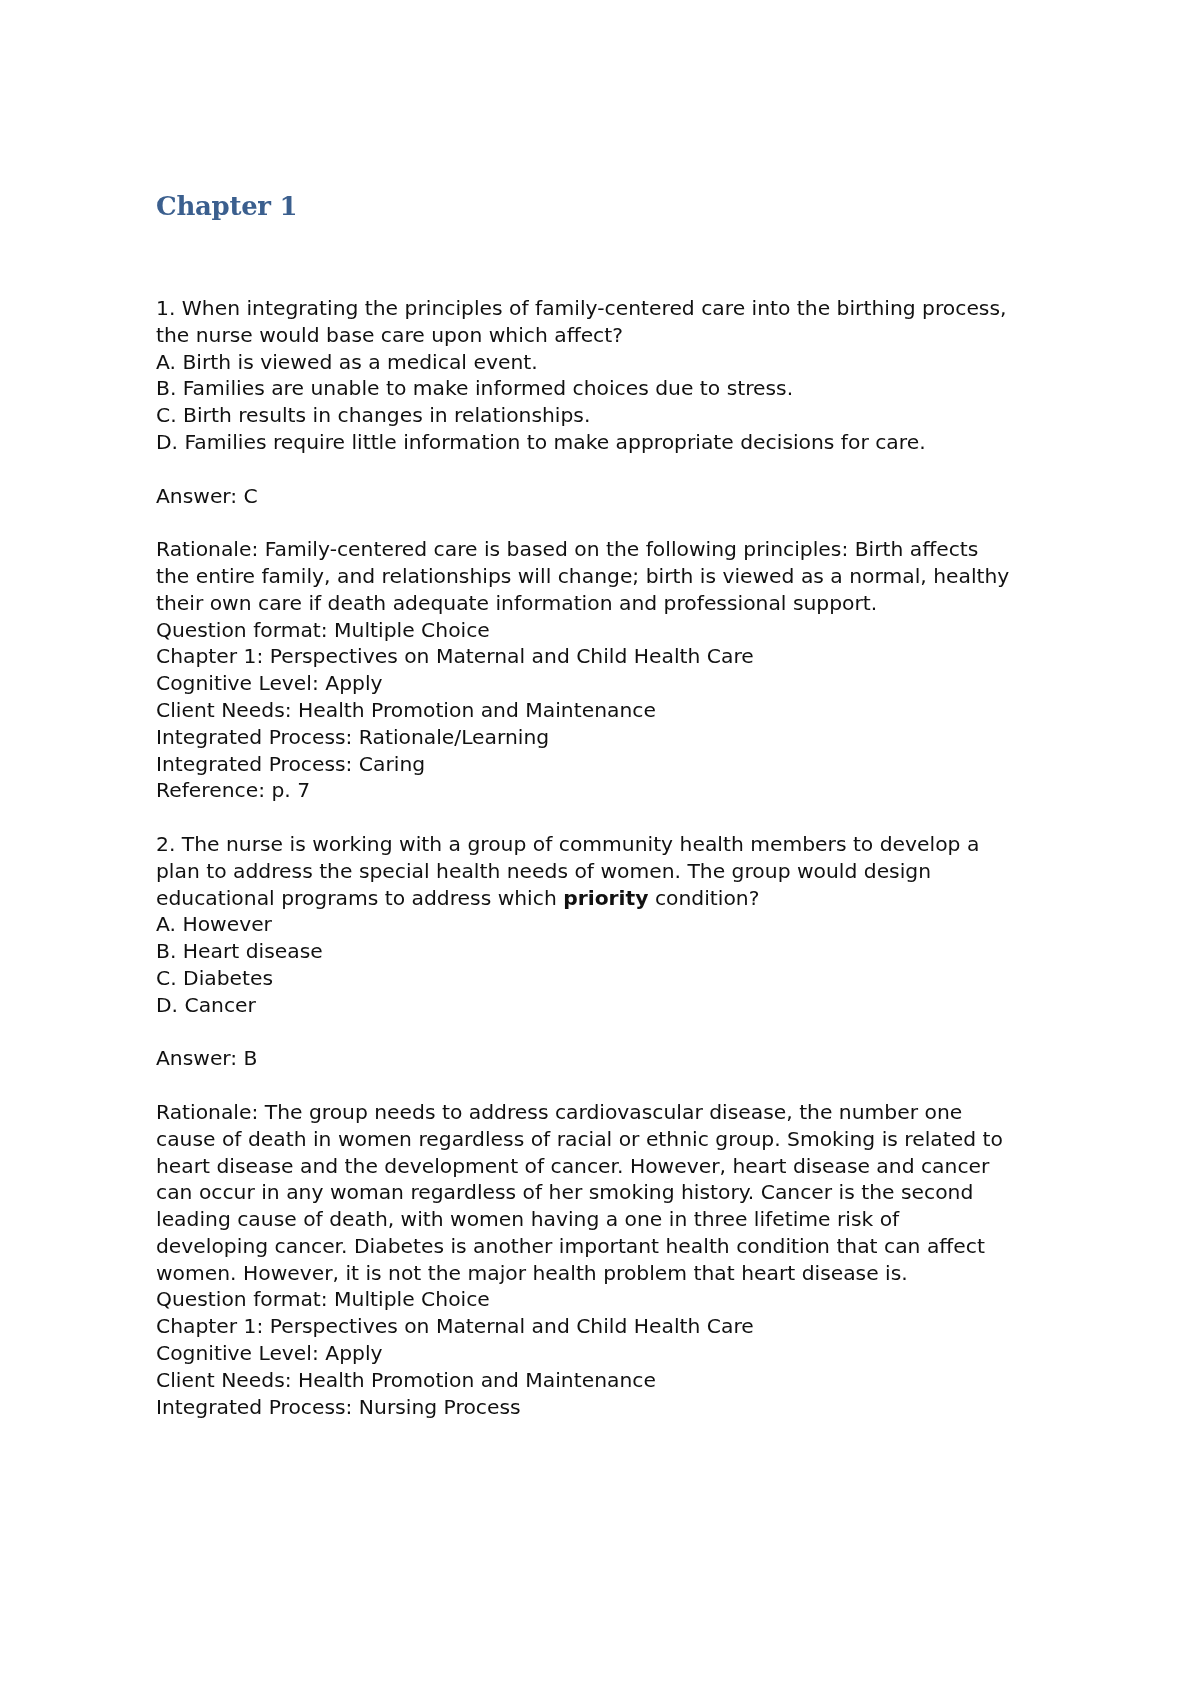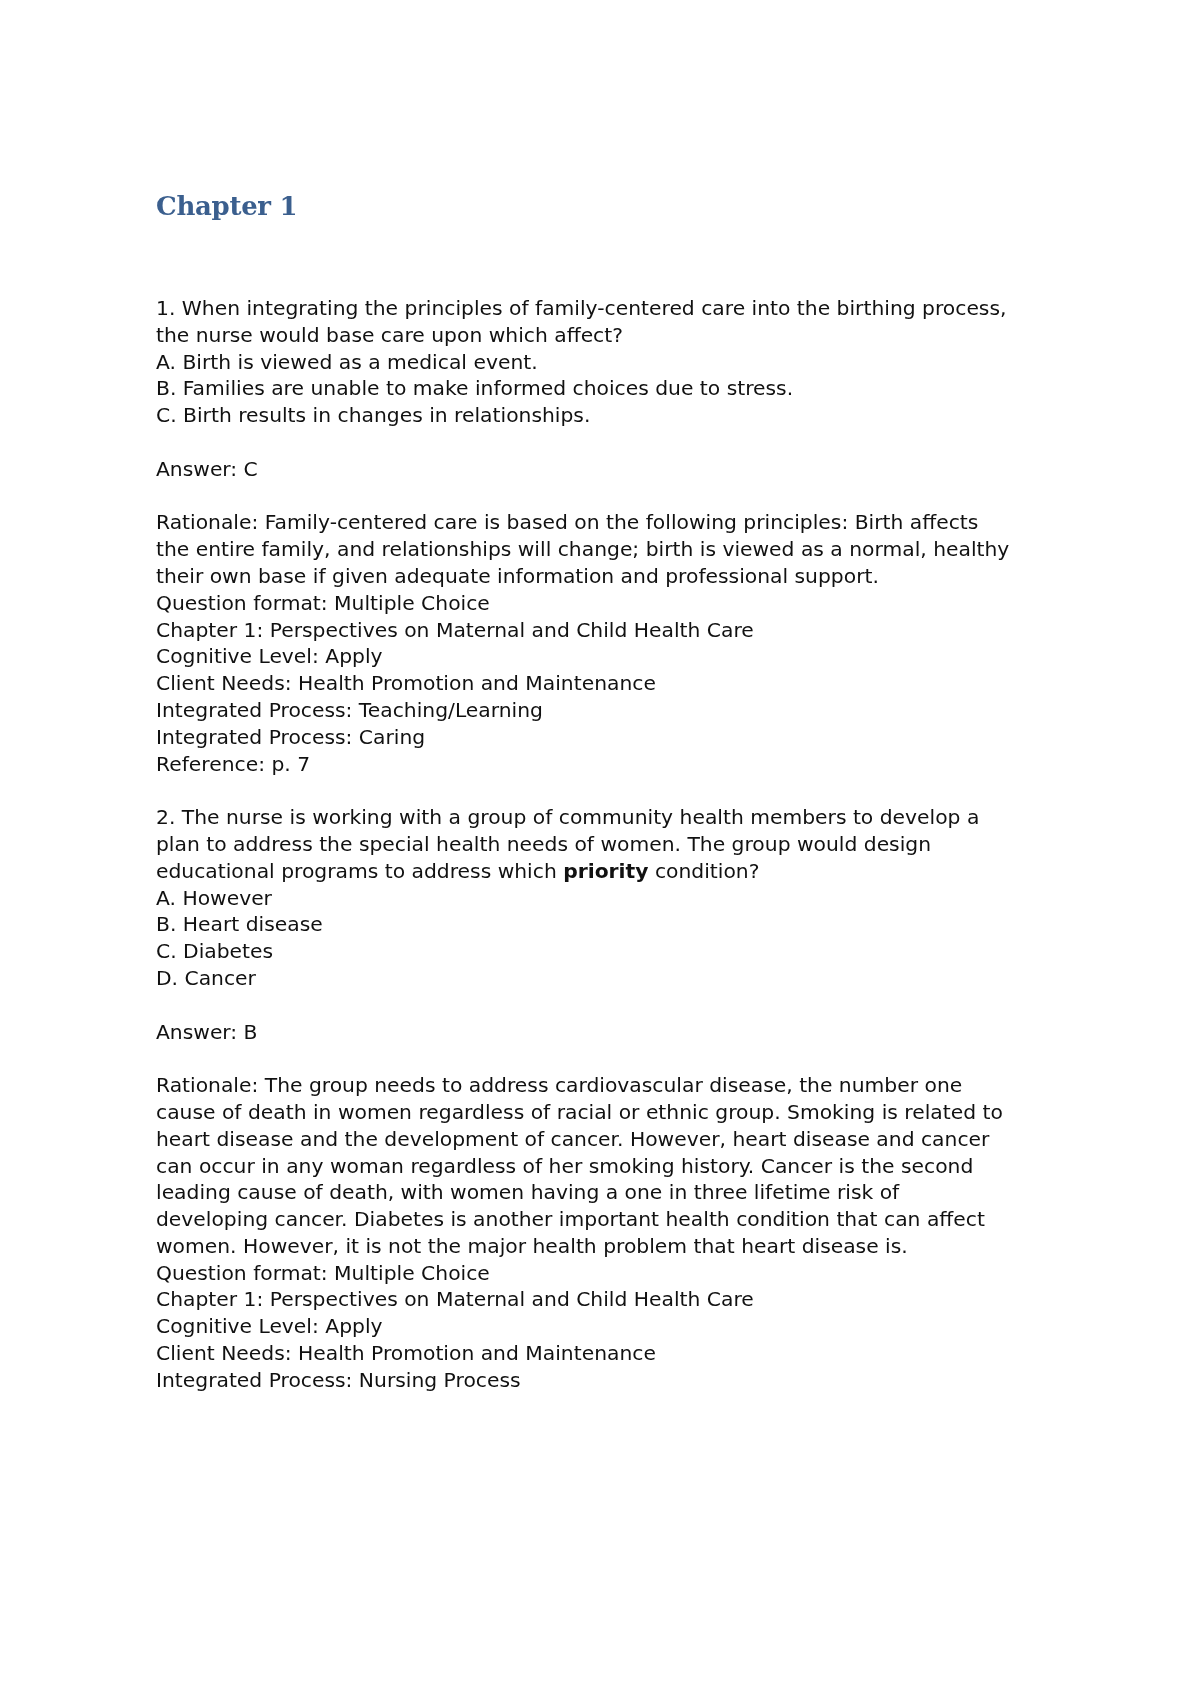--- a/index.html
+++ b/index.html
@@ -26,31 +26,32 @@
   <h1 class="heading">Chapter 1</h1>
 
   <div class="body">
 
     <div>
       <p class="line">1. When integrating the principles of family-centered care into the birthing process,</p>
       <p class="line">the nurse would base care upon which affect?</p>
       <p class="line">A. Birth is viewed as a medical event.</p>
       <p class="line">B. Families are unable to make informed choices due to stress.</p>
       <p class="line">C. Birth results in changes in relationships.</p>
+      <p class="line">D. Families require little information to make appropriate decisions for care.</p>
       <div class="gap"></div>
       <p class="line">Answer: C</p>
       <div class="gap"></div>
       <p class="line">Rationale: Family-centered care is based on the following principles: Birth affects</p>
       <p class="line">the entire family, and relationships will change; birth is viewed as a normal, healthy</p>
-      <p class="line">their own base if given adequate information and professional support.</p>
+      <p class="line">their own care if death adequate information and professional support.</p>
       <p class="line">Question format: Multiple Choice</p>
       <p class="line">Chapter 1: Perspectives on Maternal and Child Health Care</p>
       <p class="line">Cognitive Level: Apply</p>
       <p class="line">Client Needs: Health Promotion and Maintenance</p>
-      <p class="line">Integrated Process: Teaching/Learning</p>
+      <p class="line">Integrated Process: Rationale/Learning</p>
       <p class="line">Integrated Process: Caring</p>
       <p class="line">Reference: p. 7</p>
     </div>
 
     <div class="gap"></div>
 
     <div>
       <p class="line">2. The nurse is working with a group of community health members to develop a</p>
       <p class="line">plan to address the special health needs of women. The group would design</p>
       <p class="line"><span>educational programs to address which </span><b>priority</b><span> condition?</span></p>

